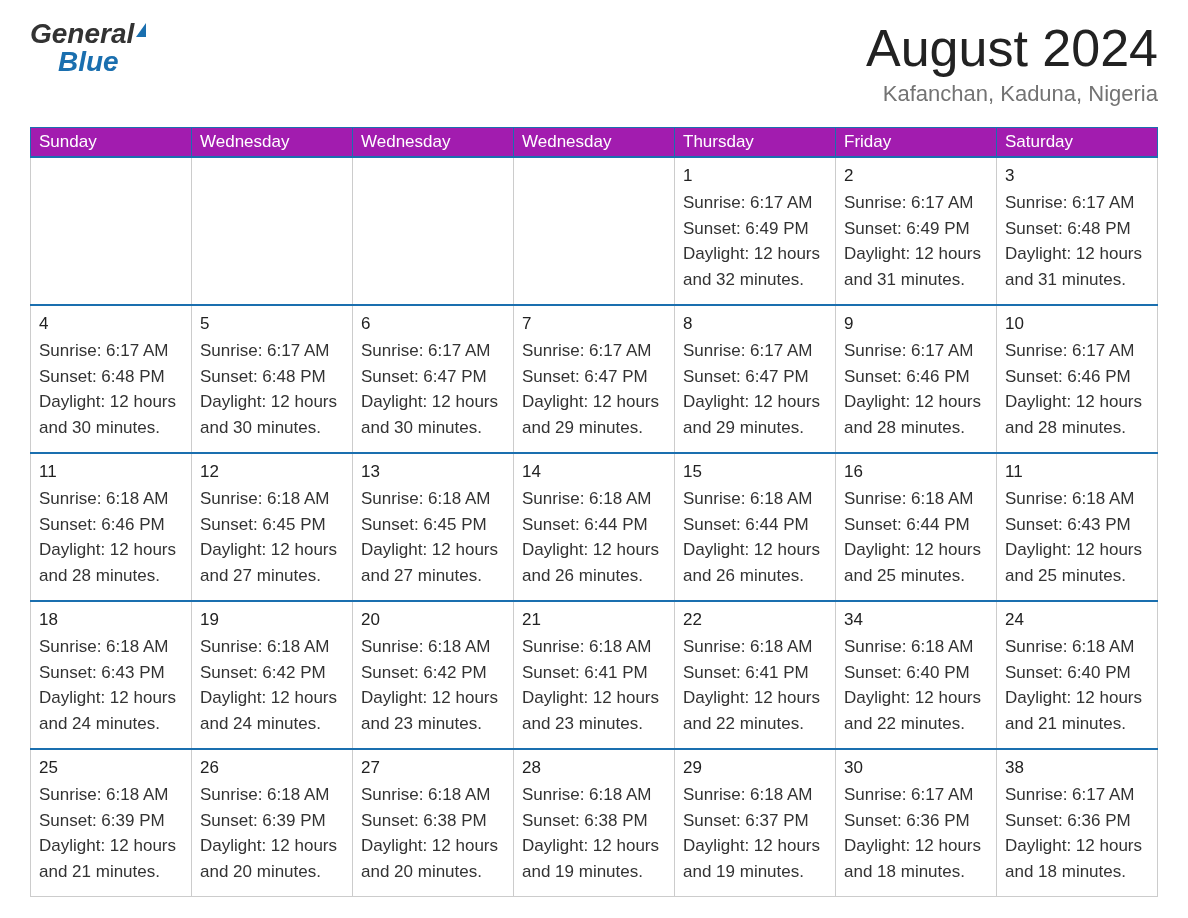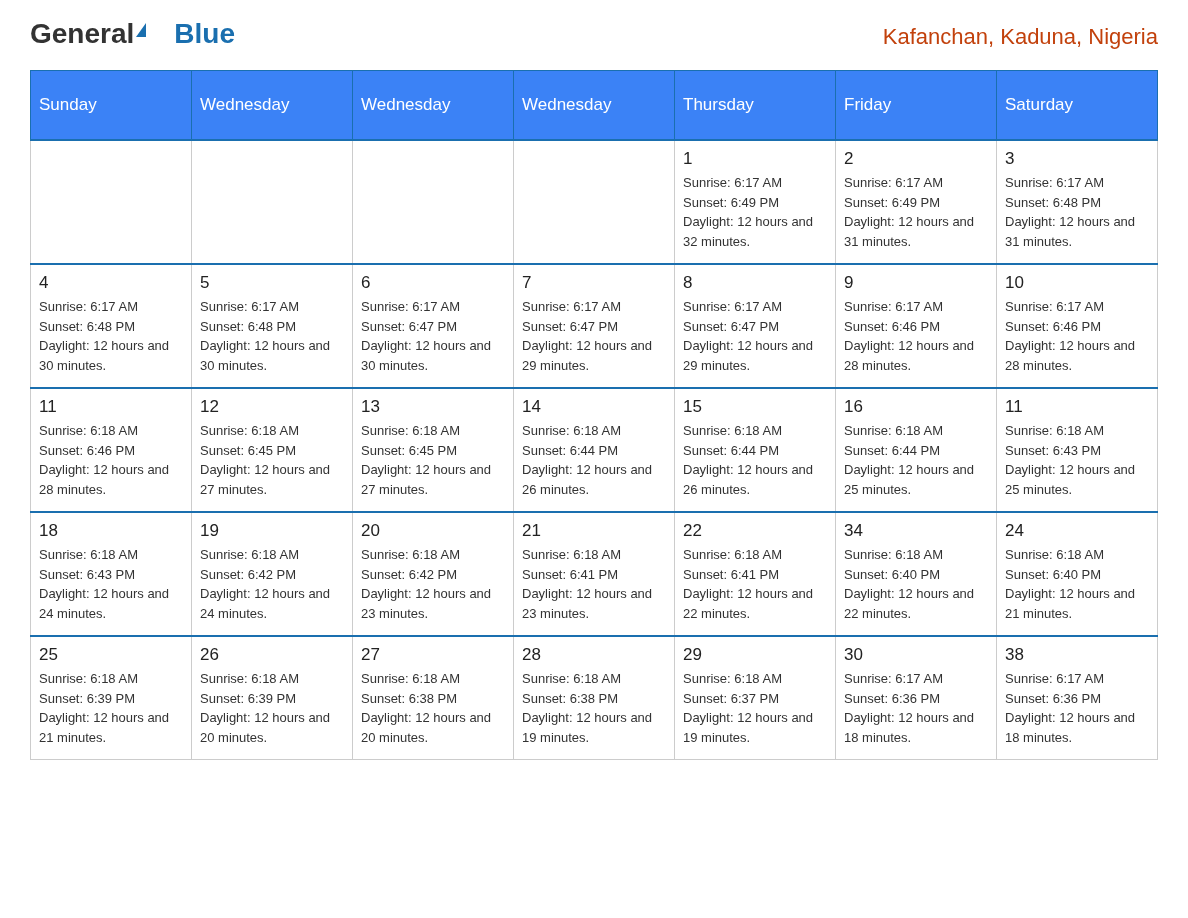--- a/index.html
+++ b/index.html
@@ -13,21 +13,23 @@
 
     .header {
       display: flex;
       justify-content: space-between;
       align-items: flex-start;
       margin-bottom: 20px;
     }
 
     .logo {
       display: flex;
+      flex-direction: column;
       align-items: flex-start;
+      font-style: italic;
     }
 
     .logo-general {
       font-size: 28px;
       font-weight: bold;
       color: #333;
       line-height: 1;
     }
 
     .logo-blue {
@@ -61,34 +63,34 @@
 
     .month-title {
       font-size: 52px;
       font-weight: normal;
       color: #222;
       line-height: 1.1;
     }
 
     .location-title {
       font-size: 22px;
-      color: #c2410c;
+      color: #737373;
       margin-top: 4px;
     }
 
     .calendar-table {
       width: 100%;
       border-collapse: collapse;
       table-layout: fixed;
     }
 
     .calendar-table thead tr th {
-      background-color: #3b82f6;
+      background-color: #a21caf;
       color: #fff;
-      padding: 24px 8px;
+      padding: 4px 8px;
       font-size: 17px;
       font-weight: normal;
       text-align: left;
       border: 1px solid #1a6faf;
     }
 
     .calendar-table tbody tr td {
       vertical-align: top;
       padding: 8px 8px 12px 8px;
       border: 1px solid #ccc;
@@ -100,41 +102,42 @@
 
     .day-number {
       font-size: 17px;
       font-weight: normal;
       color: #222;
       display: block;
       margin-bottom: 4px;
     }
 
     .day-info {
-      font-size: 13px;
+      font-size: 17px;
       color: #333;
       line-height: 1.5;
     }
 
     .empty-cell {
       background: #fff;
     }
   </style>
 </head>
 <body>
 
 <div class="header">
   <div class="logo">
     <div class="logo-row">
       <span class="logo-general">General</span>
       <span class="logo-triangle"></span>
     </div>
     <span class="logo-blue">Blue</span>
   </div>
   <div class="title-section">
+    <div class="month-title">August 2024</div>
     <div class="location-title">Kafanchan, Kaduna, Nigeria</div>
   </div>
 </div>
 
 <table class="calendar-table">
   <thead>
     <tr>
     <th>Sunday</th>
         <th>Wednesday</th>
         <th>Wednesday</th>

